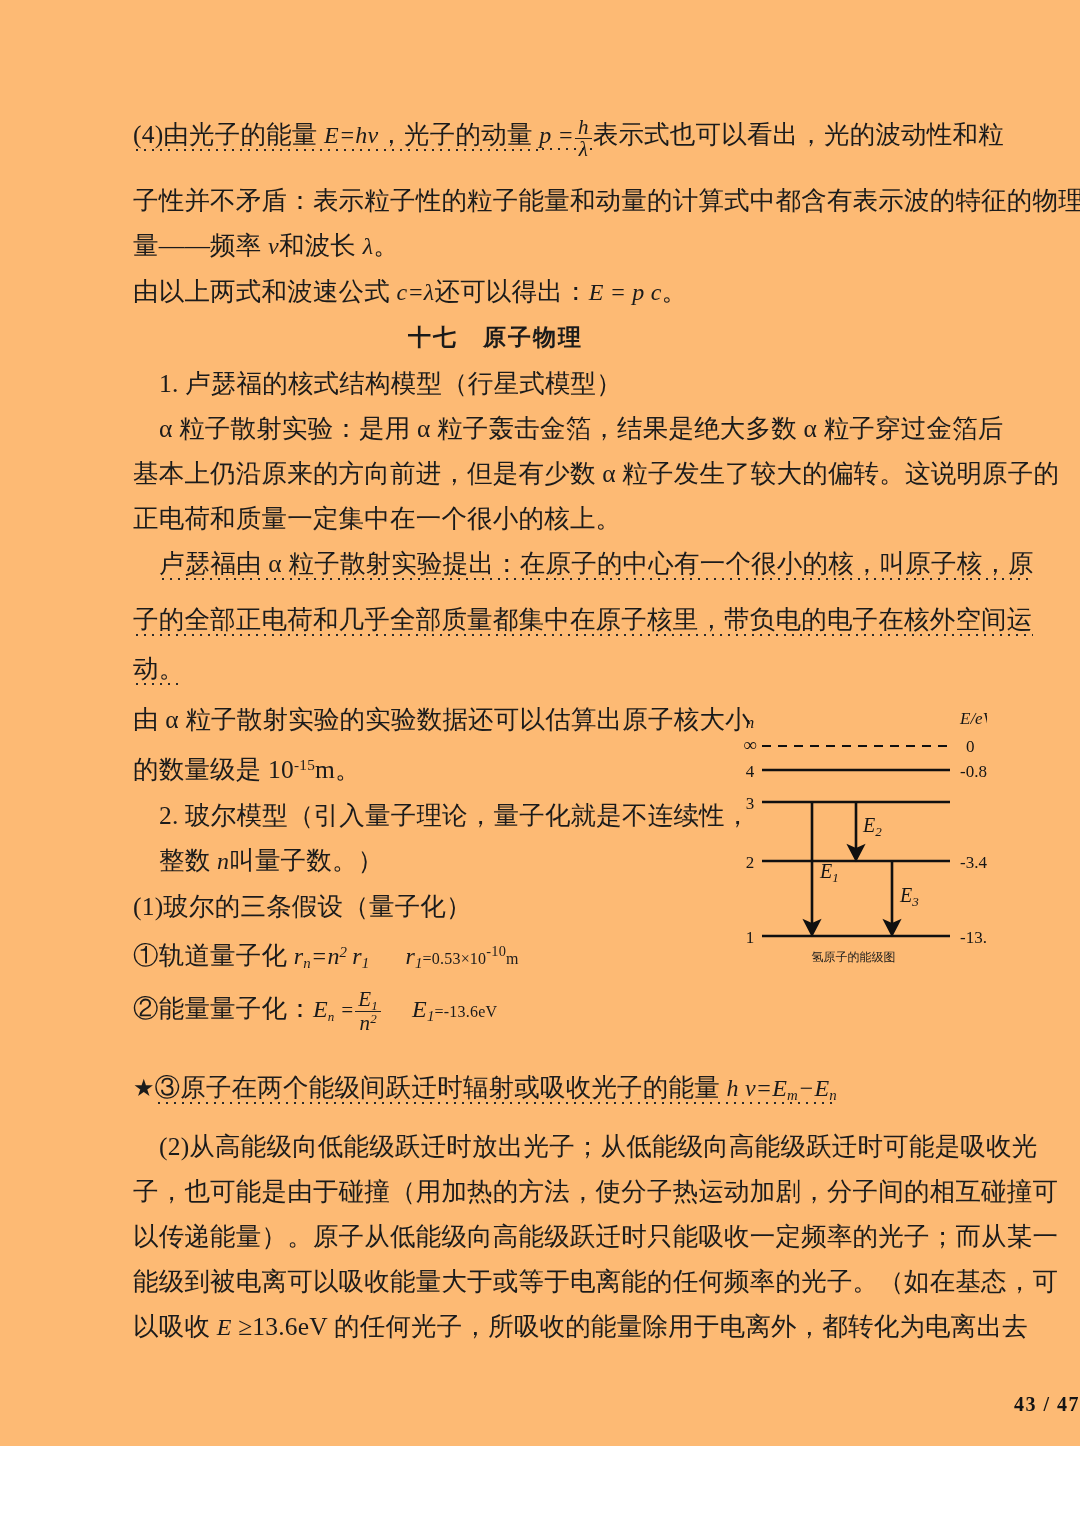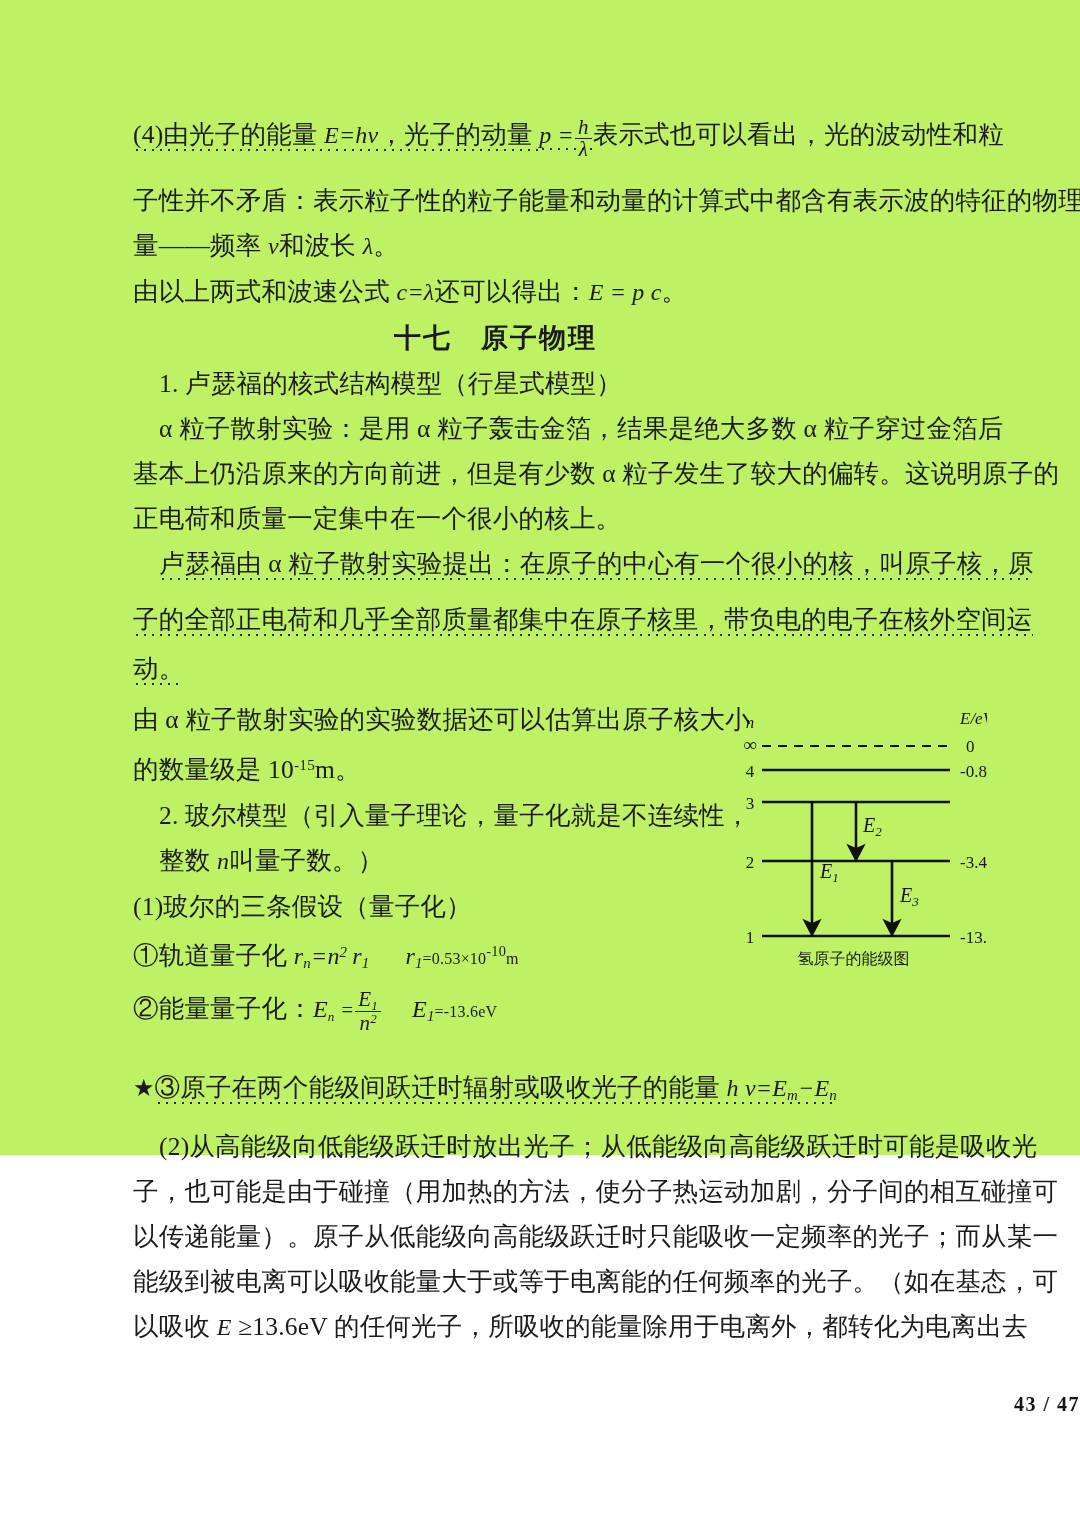--- a/index.html
+++ b/index.html
@@ -13,22 +13,22 @@
     position: relative;
     font-family: "Liberation Serif", "DejaVu Serif", serif;
     color: #1a1a1a;
     overflow: hidden;
   }
 
   #page {
     position: absolute;
     left: 0; top: 0;
     width: 1080px;
-    height: 1155px;
-    background: #bef264;
+    height: 1446px;
+    background: #fdba74;
   }
 
   .content {
     position: absolute;
     left: 133px;
     top: 112px;
     width: 855px;
   }
 
   
@@ -74,23 +74,23 @@
     font-style: italic;
     font-size: 21px;
     line-height: 1.02;
     margin: 0 1px;
   }
   .frac .num { display: block; padding: 0 3px; }
   .frac .den { display: block; border-top: 1.5px solid #222; padding: 0 3px; }
 
   .title {
     text-align: center;
-    font-family: Liberation Sans, sans-serif;
+    font-family: Liberation Serif, serif;
     font-weight: bold;
-    font-size: 27px;
+    font-size: 23px;
     letter-spacing: 2px;
     line-height: 46px;
     padding-right: 130px;
   }
 
   
   #diagram {
     position: absolute;
     left: 732px;
     top: 706px;
@@ -103,21 +103,21 @@
     font-size: 17px;
     fill: #161616;
   }
   .dlabel.it { font-style: italic; }
   .dcap {
     position: absolute;
     left: 14px;
     top: 243px;
     width: 215px;
     text-align: center;
-    font-size: 16px;
+    font-size: 12px;
     font-family: "Liberation Serif", "DejaVu Serif", serif;
     color: #1b1b1b;
     white-space: nowrap;
   }
 
   
   .narrow { width: 600px; white-space: nowrap; }
 
   #footer {
     position: absolute;

